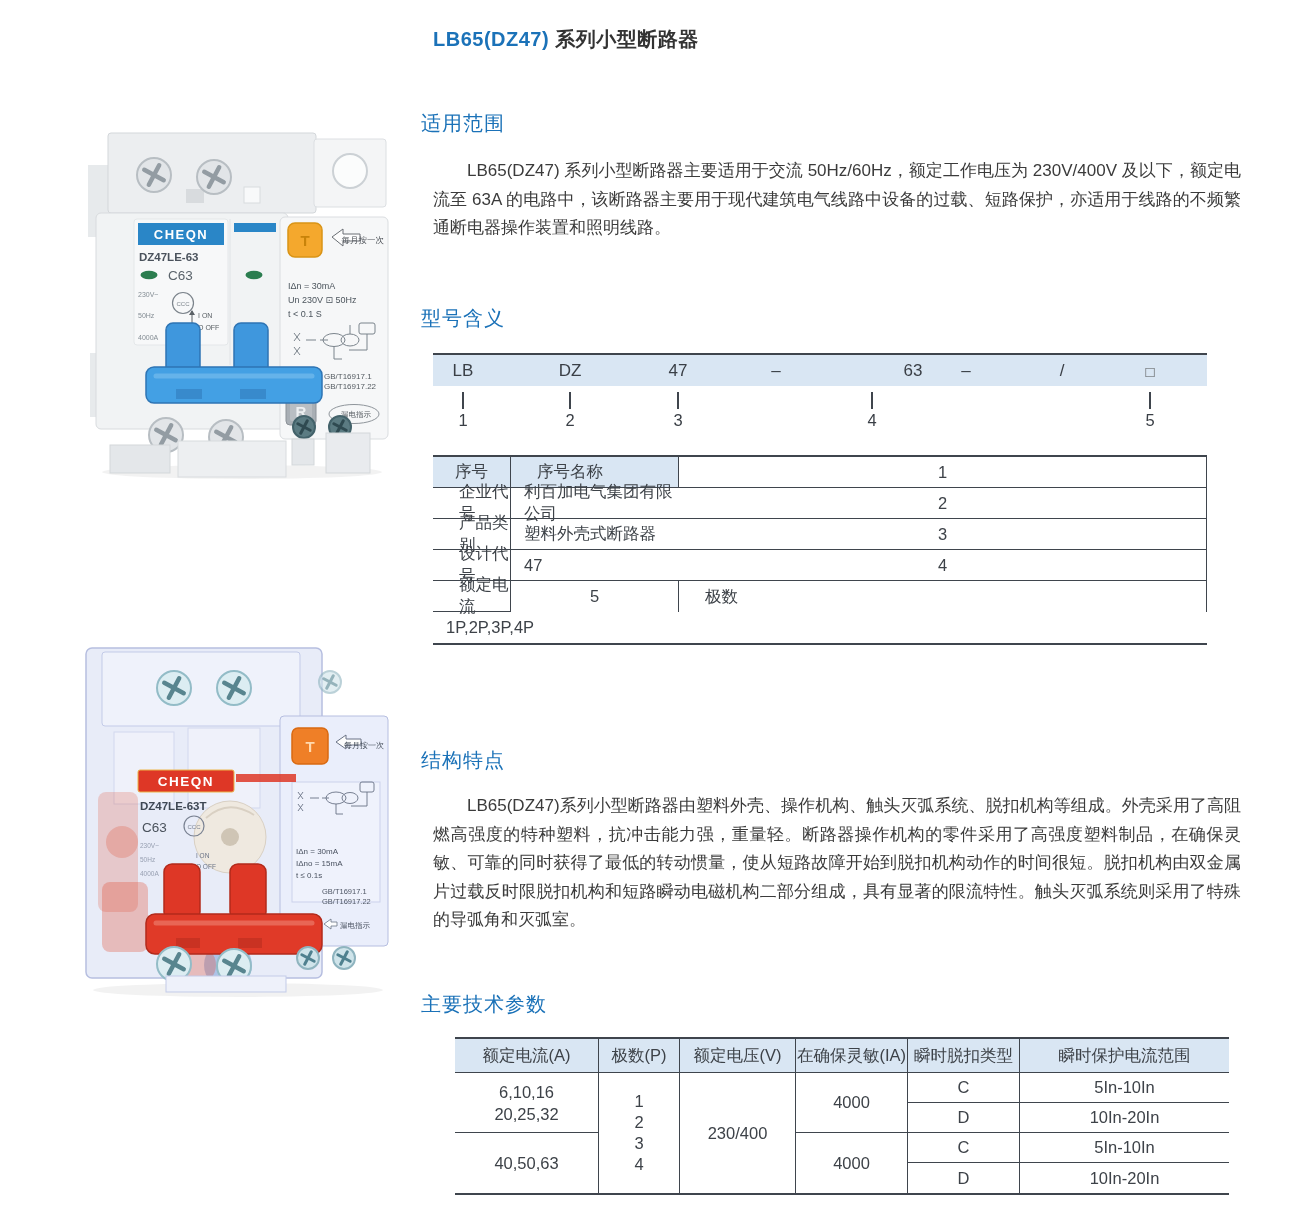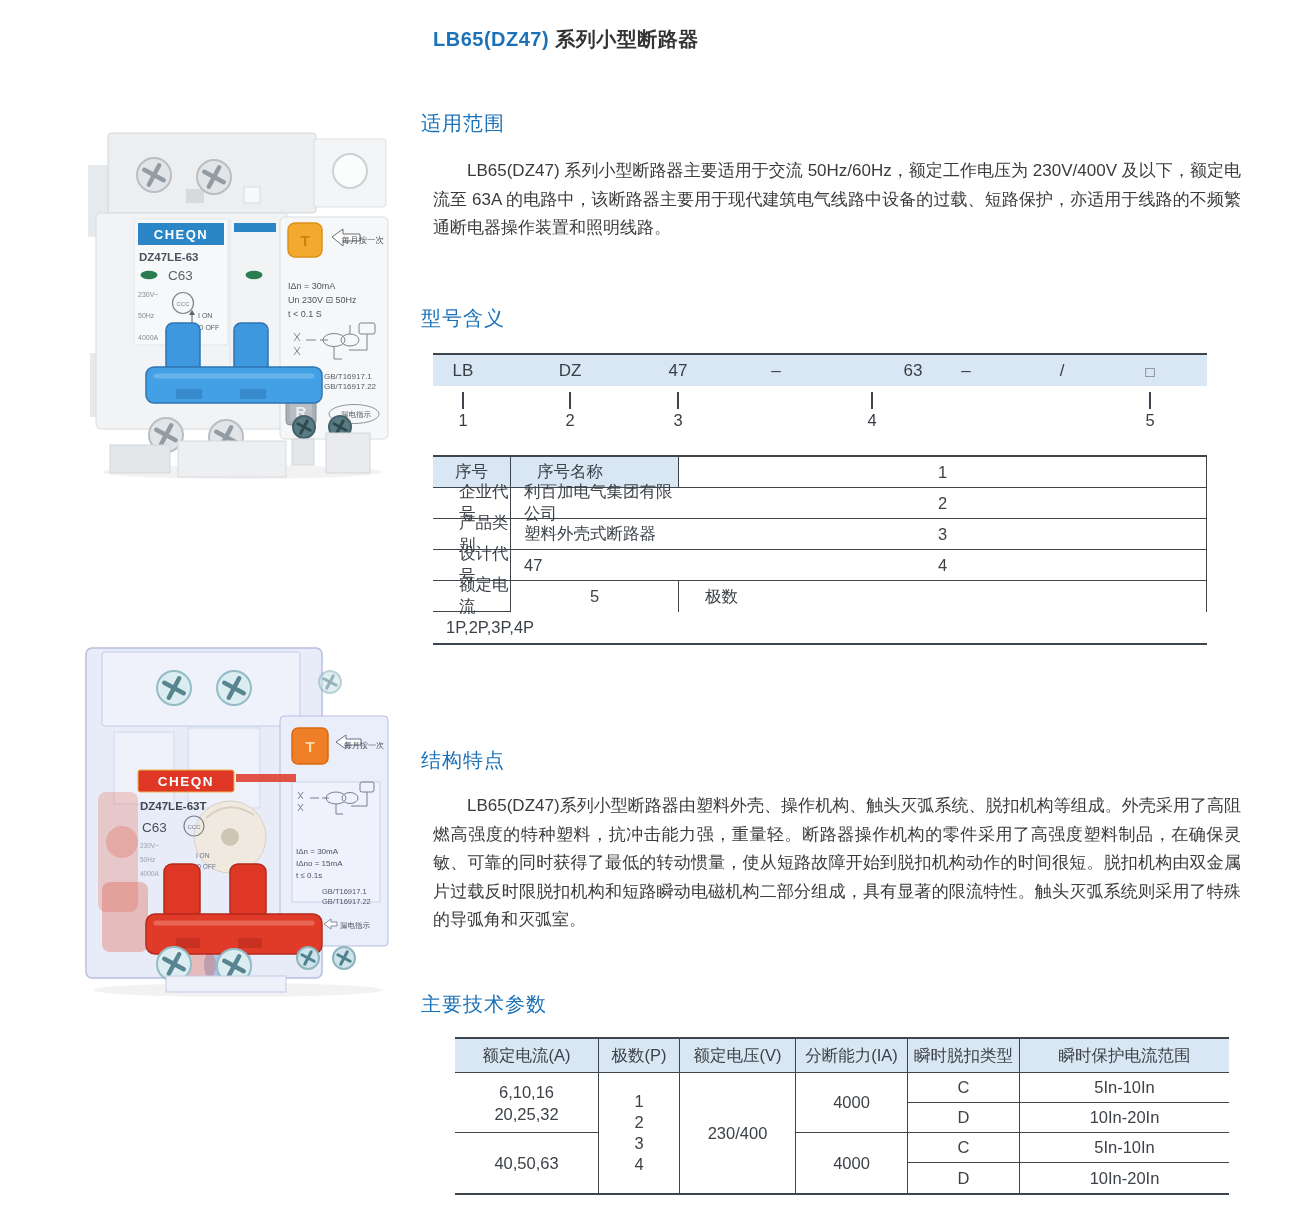--- a/index.html
+++ b/index.html
@@ -290,21 +290,21 @@
 
   <div class="abs sec-heading" style="top:747px">结构特点</div>
   <div class="abs para" style="top:792px">LB65(DZ47)系列小型断路器由塑料外壳、操作机构、触头灭弧系统、脱扣机构等组成。外壳采用了高阻燃高强度的特种塑料，抗冲击能力强，重量轻。断路器操作机构的零件采用了高强度塑料制品，在确保灵敏、可靠的同时获得了最低的转动惯量，使从短路故障开始到脱扣机构动作的时间很短。脱扣机构由双金属片过载反时限脱扣机构和短路瞬动电磁机构二部分组成，具有显著的限流特性。触头灭弧系统则采用了特殊的导弧角和灭弧室。</div>
 
   <div class="abs sec-heading" style="top:991px">主要技术参数</div>
 
   <div class="abs t2">
     <div class="t2c t2h bR bB">额定电流(A)</div>
     <div class="t2c t2h bR bB">极数(P)</div>
     <div class="t2c t2h bR bB">额定电压(V)</div>
-    <div class="t2c t2h bR bB">分断能力(IA)</div>
+    <div class="t2c t2h bR bB">在确保灵敏(IA)</div>
     <div class="t2c t2h bR bB">瞬时脱扣类型</div>
     <div class="t2c t2h bB">瞬时保护电流范围</div>
 
     <div class="t2c bR bB pre" style="grid-column:1;grid-row:2 / span 2">6,10,16
 20,25,32</div>
     <div class="t2c bR pre" style="grid-column:1;grid-row:4 / span 2">40,50,63</div>
     <div class="t2c bR pre poles" style="grid-column:2;grid-row:2 / span 4">1
 2
 3
 4</div>

